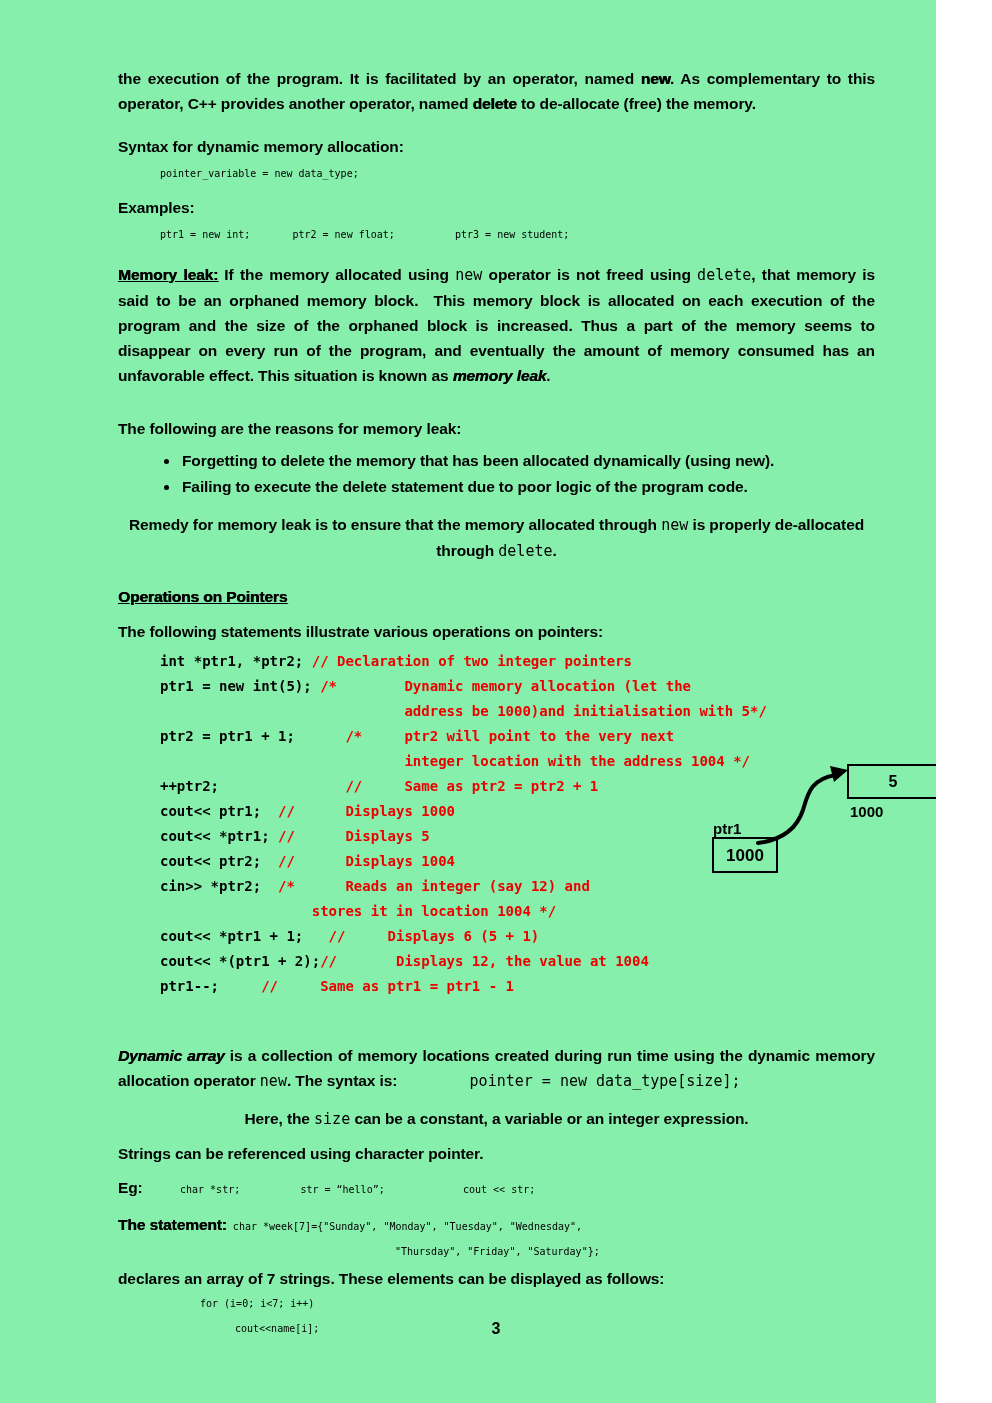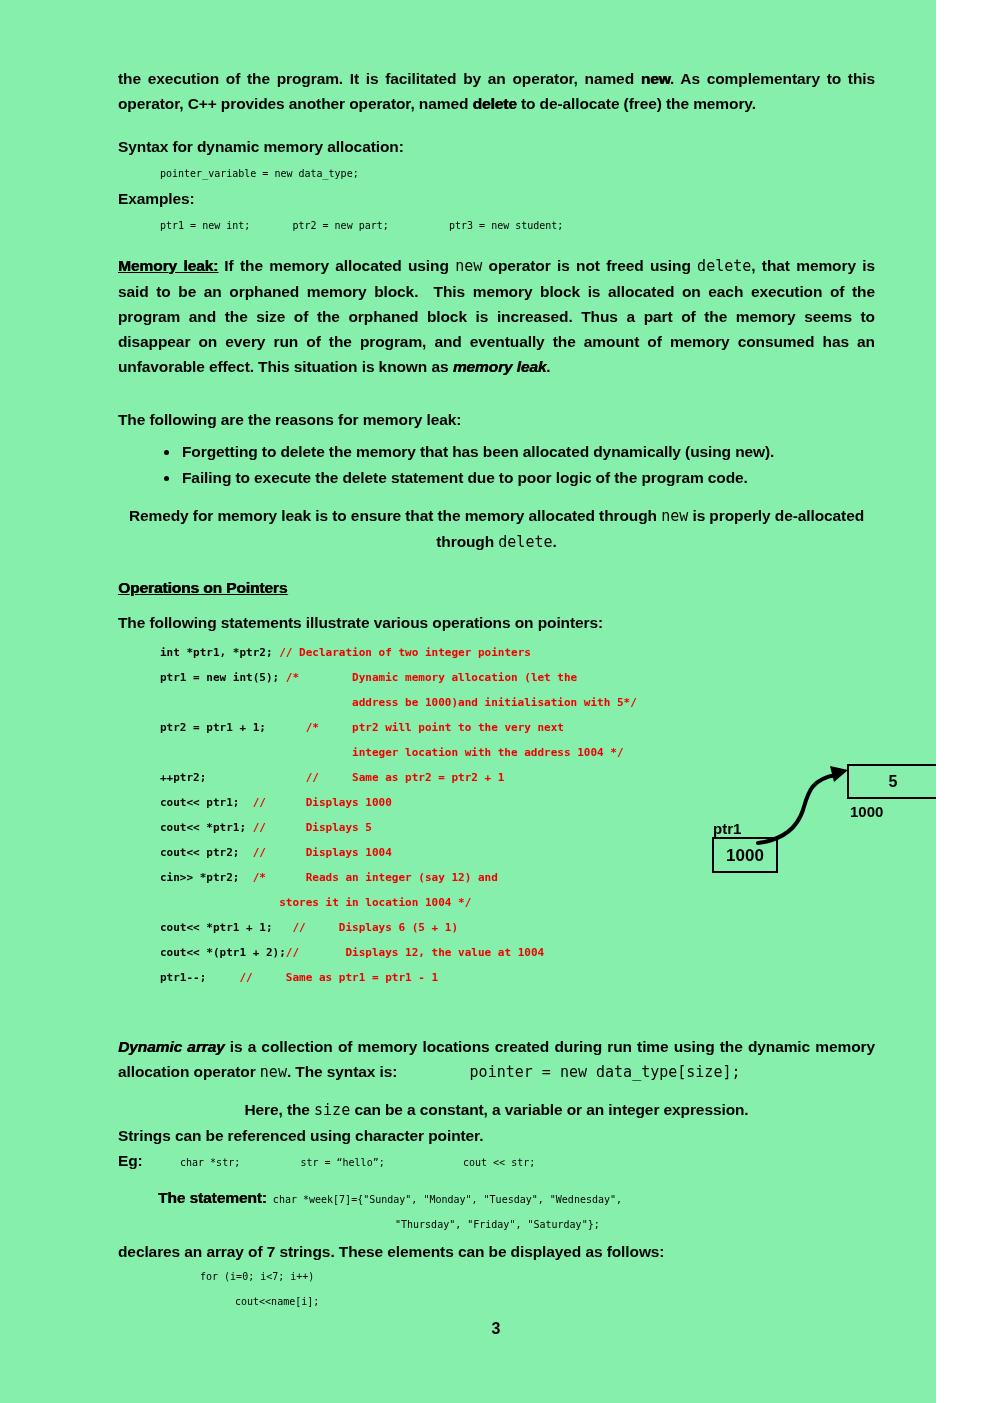--- a/index.html
+++ b/index.html
@@ -18,55 +18,55 @@
   }
   .para{margin:0;}
   .just{text-align:justify;}
   .seg{white-space:pre-wrap;}
   .seg-xb{text-shadow:0.6px 0 0 currentColor;}
   .seg-bi{font-style:italic;text-shadow:0.5px 0 0 currentColor;}
   .seg-bu{text-decoration:underline;text-shadow:0.5px 0 0 currentColor;}
   .seg-mono{font-family:"DejaVu Sans Mono","Liberation Mono",monospace;font-weight:400;font-size:15px;white-space:pre;letter-spacing:0;}
   .mono{font-family:"DejaVu Sans Mono","Liberation Mono",monospace;font-weight:400;font-size:10px;white-space:pre;letter-spacing:0;line-height:25px;}
   .codeline{padding-left:42px;}
-  .mt2{margin-top:2px;} .mt9{margin-top:0;} .mt10{margin-top:10px;}
+  .mt2{margin-top:2px;} .mt9{margin-top:9px;} .mt10{margin-top:10px;}
   .mt12{margin-top:12px;text-align:center;} .mt13{margin-top:28px;} .mt15{margin-top:15px;}
   .mt18{margin-top:18px;} .mt44{margin-top:44px;}
   .heading{text-decoration:underline;text-shadow:0.6px 0 0 currentColor;margin:20px 0 0 0;}
   ul.reasons{list-style:disc;margin:7px 0 0 0;padding-left:62px;}
   ul.reasons li{line-height:26px;padding-left:2px;}
   .opcode{margin-top:5px;}
   .code-line{
     font-family:"DejaVu Sans Mono","Liberation Mono",monospace;
-    font-size:11px;font-weight:700;line-height:25px;
+    font-size:14px;font-weight:700;line-height:25px;
     white-space:pre;padding-left:42px;letter-spacing:0;
   }
   .ck{color:#000000;}
   .cr{color:#ee0000;}
   .eg-label{display:inline-block;width:62px;}
-  .stmt-label{text-shadow:0.3px 0 0 currentColor;margin-left:40px;}
+  .stmt-label{text-shadow:0.3px 0 0 currentColor;}
   .week2{padding-left:277px;}
   .forline{padding-left:82px;}
   .coutline{padding-left:117px;}
   .diagram{position:absolute;left:690px;top:745px;width:260px;height:140px;}
   .pagenum{position:absolute;left:0;top:1320px;width:992px;text-align:center;font-size:16px;}
 </style>
 </head>
 <body>
 
 <div class="page">
   <div class="content">
 
     <p class="para just"><span class="seg seg-plain">the execution of the program. It is facilitated by an operator, named </span><span class="seg seg-xb">new</span><span class="seg seg-plain">. As complementary to this operator, C++ provides another operator, named </span><span class="seg seg-xb">delete</span><span class="seg seg-plain"> to de-allocate (free) the memory.</span></p>
 
     <p class="para mt18">Syntax for dynamic memory allocation:</p>
     <div class="mono codeline mt2">pointer_variable = new data_type;</div>
 
     <p class="para mt9">Examples:</p>
-    <div class="mono codeline mt2">ptr1 = new int;       ptr2 = new part;          ptr3 = new student;</div>
+    <div class="mono codeline mt2">ptr1 = new int;       ptr2 = new float;          ptr3 = new student;</div>
 
     <p class="para just mt15"><span class="seg seg-bu">Memory leak:</span><span class="seg seg-plain"> If the memory allocated using </span><span class="seg seg-mono">new</span><span class="seg seg-plain"> operator is not freed using </span><span class="seg seg-mono">delete</span><span class="seg seg-plain">, that memory is said to be an orphaned memory block.  This memory block is allocated on each execution of the program and the size of the orphaned block is increased. Thus a part of the memory seems to disappear on every run of the program, and eventually the amount of memory consumed has an unfavorable effect. This situation is known as </span><span class="seg seg-bi">memory leak</span><span class="seg seg-plain">.</span></p>
 
     <p class="para mt13">The following are the reasons for memory leak:</p>
     <ul class="reasons">
       <li>Forgetting to delete the memory that has been allocated dynamically (using new).</li>
       <li>Failing to execute the delete statement due to poor logic of the program code.</li>
     </ul>
 
     <p class="para just mt12"><span class="seg seg-plain">Remedy for memory leak is to ensure that the memory allocated through </span><span class="seg seg-mono">new</span><span class="seg seg-plain"> is properly de-allocated through </span><span class="seg seg-mono">delete</span><span class="seg seg-plain">.</span></p>

